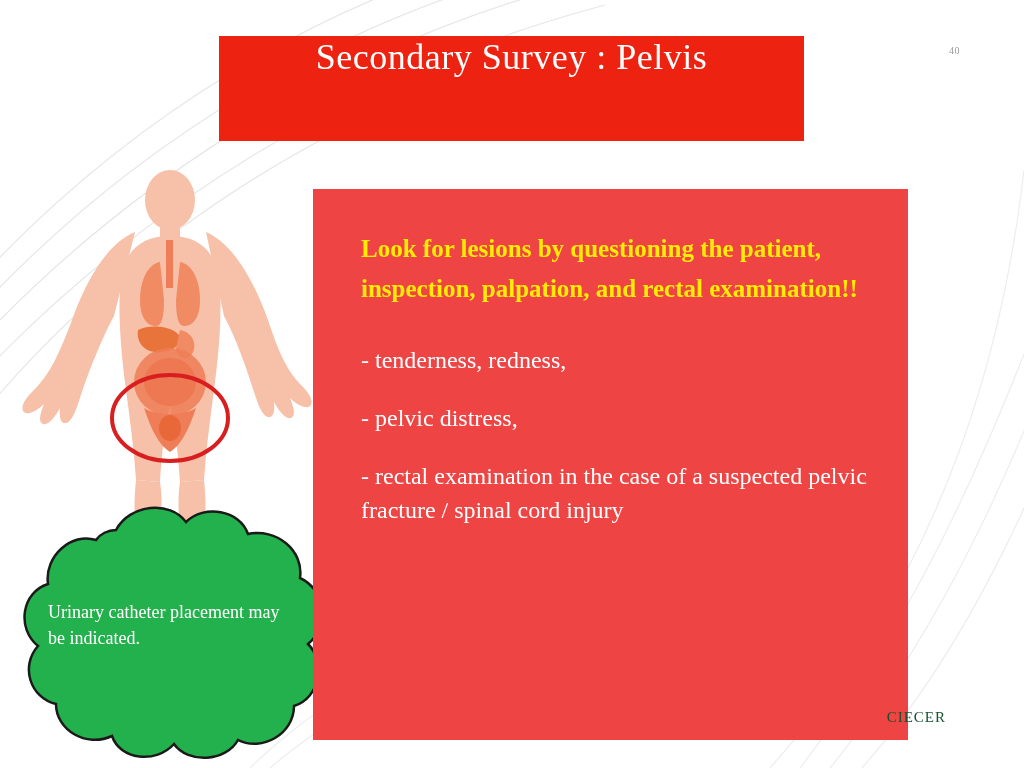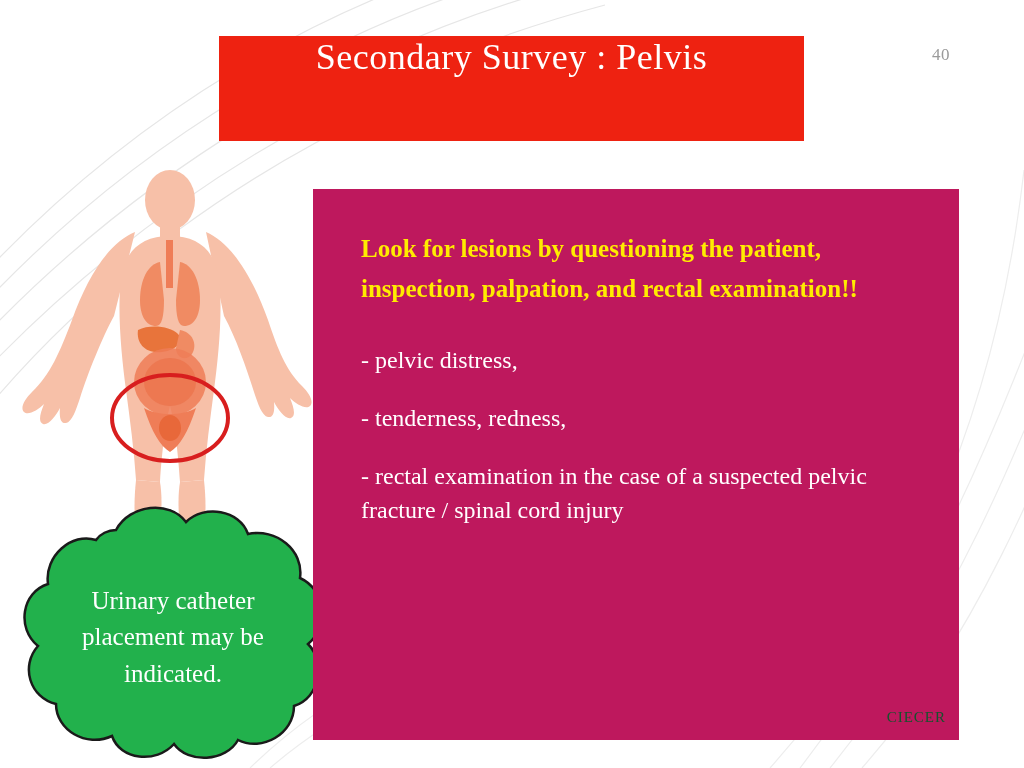--- a/index.html
+++ b/index.html
@@ -27,24 +27,24 @@
   .bg-arcs {
     position: absolute;
     left: 0; top: 0;
     width: 1024px; height: 768px;
     pointer-events: none;
   }
 
   
   .slide-number {
     position: absolute;
-    right: 74px;
+    right: 64px;
     top: 45px;
     font-family: "Liberation Serif", serif;
-    font-size: 17px;
+    font-size: 10px;
     color: #9a9a9a;
     letter-spacing: 0.5px;
   }
 
   
   .title-bar {
     position: absolute;
     left: 219px;
     top: 36px;
     width: 585px;
@@ -59,23 +59,23 @@
     color: #ffffff;
     letter-spacing: 0.5px;
     white-space: nowrap;
   }
 
   
   .content-box {
     position: absolute;
     left: 313px;
     top: 189px;
-    width: 646px;
+    width: 595px;
     height: 551px;
-    background: #be185d;
+    background: #ef4444;
     box-sizing: border-box;
     padding: 40px 38px 20px 48px;
   }
   .heading {
     font-family: "Liberation Serif", serif;
     font-weight: bold;
     font-size: 25px;
     line-height: 1.6;
     color: #ffec00;
     margin: 0 0 34px 0;
@@ -104,25 +104,24 @@
   .cloud-wrap {
     position: absolute;
     left: 8px;
     top: 498px;
     width: 330px;
     height: 268px;
   }
   .cloud-text {
     position: absolute;
     left: 40px;
-    top: 85px;
+    top: 101px;
     width: 250px;
-    text-align: center;
-    font-family: "Liberation Serif", serif;
-    font-size: 25px;
+    font-family: "Liberation Serif", serif;
+    font-size: 18px;
     line-height: 1.45;
     color: #ffffff;
   }
 
   
   .watermark {
     position: absolute;
     right: 78px;
     bottom: 42px;
     font-family: "Liberation Serif", serif;
@@ -210,20 +209,20 @@
                C 22 200, 12 168, 30 148
                C 8 130, 14 94, 40 86
                C 36 58, 64 34, 88 42
                C 92 36, 100 32, 108 32 Z" fill="#22b14c" stroke="#1a1a1a" stroke-width="2.5"></path>
     </svg>
     <div class="cloud-text">Urinary catheter placement may be indicated.</div>
   </div>
 
   <div class="content-box">
     <p class="heading">Look for lesions by questioning the patient, inspection, palpation, and rectal examination!!</p>
+    <p class="bullet">- tenderness, redness,</p>
     <p class="bullet">- pelvic distress,</p>
-    <p class="bullet">- tenderness, redness,</p>
     <p class="bullet last">- rectal examination in the case of a suspected pelvic fracture / spinal cord injury</p>
   </div>
 
   <div class="watermark">CIECER</div>
 
 </div>
 
 </body></html>

